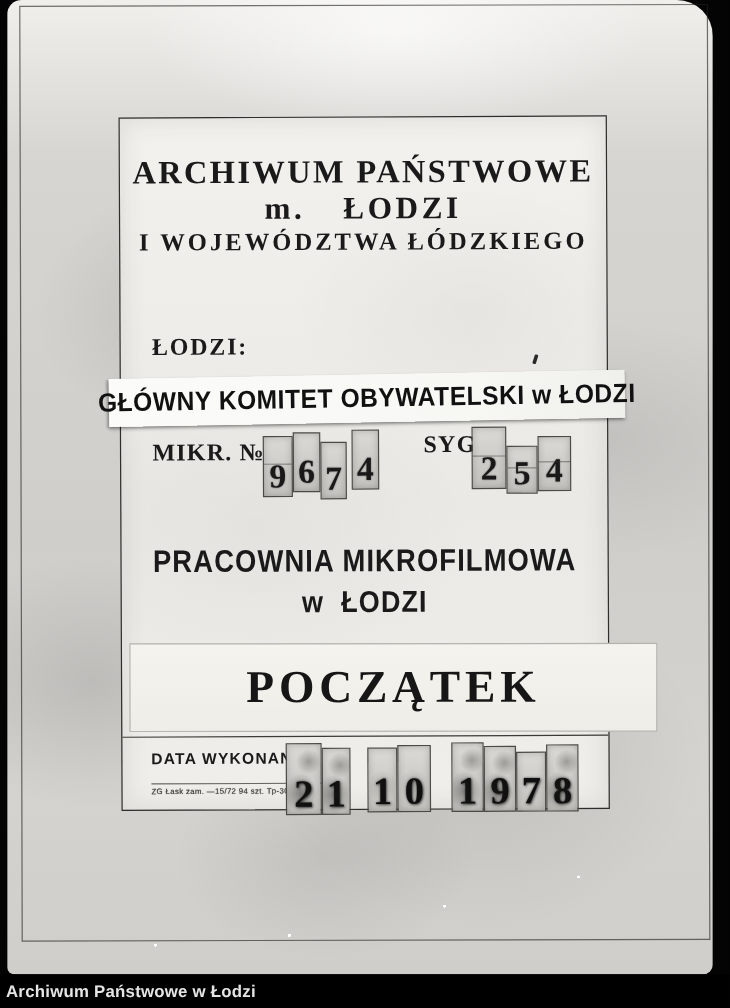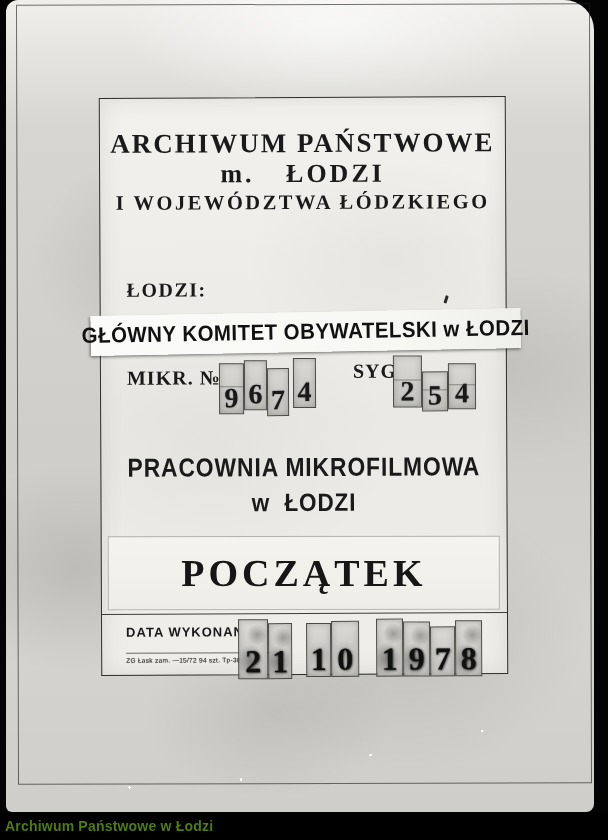--- a/index.html
+++ b/index.html
@@ -92,21 +92,21 @@
   .tiles-syg  .tile:nth-child(2){ width:26px; height:40px; margin-top:16px; }
   .tiles-syg  .tile:nth-child(3){ width:28px; height:46px; margin-top:8px; }
   .tiles-syg .tile::before, .tiles-mikr .tile:nth-child(1)::before {
     content:""; position:absolute; left:0; right:0; top:45%; height:1px; background:rgba(50,50,46,.45);
   }
 
   .lab1 { top:354px; font-family:"Liberation Sans", sans-serif; font-weight:bold; font-size:26px; transform:scaleX(.88); letter-spacing:1px; }
   .lab2 { top:390px; font-family:"Liberation Sans", sans-serif; font-weight:bold; font-size:25px; transform:scaleX(.9); letter-spacing:1px; word-spacing:8px; }
 
   .poczatek-panel {
-    position:absolute; left:6px; top:438px; width:392px; height:74px;
+    position:absolute; left:6px; top:438px; width:440px; height:74px;
     background:linear-gradient(#f4f3ee, #eeede8);
     border:1px solid rgba(55,55,50,.32);
     transform:rotate(0.2deg);
     display:flex; align-items:center; justify-content:center;
   }
   .poczatek-title { font-weight:bold; font-size:38px; letter-spacing:4px; color:#161616; }
 
   .data-strip {
     position:absolute; left:0; right:0; top:515px; bottom:0;
     border-top:1.5px solid #3a3a36;
@@ -144,21 +144,21 @@
     background:radial-gradient(16px 18px at 50% 60%, rgba(25,25,22,.16), rgba(25,25,22,0) 75%);
   }
 
   
   .caption-bar {
     position:absolute; left:0; right:0; bottom:0; height:28px; background:#000;
     display:flex; align-items:center; z-index:5;
   }
   .caption-text {
     font-family:"Liberation Sans", sans-serif; font-weight:bold; font-size:14px;
-    color:#4d7c0f; padding-left:5px; letter-spacing:.2px;
+    color:#e5e5e5; padding-left:5px; letter-spacing:.2px;
   }
 </style>
 </head>
 <body>
 
 <div class="photo">
   <div class="sheet-frame"></div>
 
   <div class="card">
 

